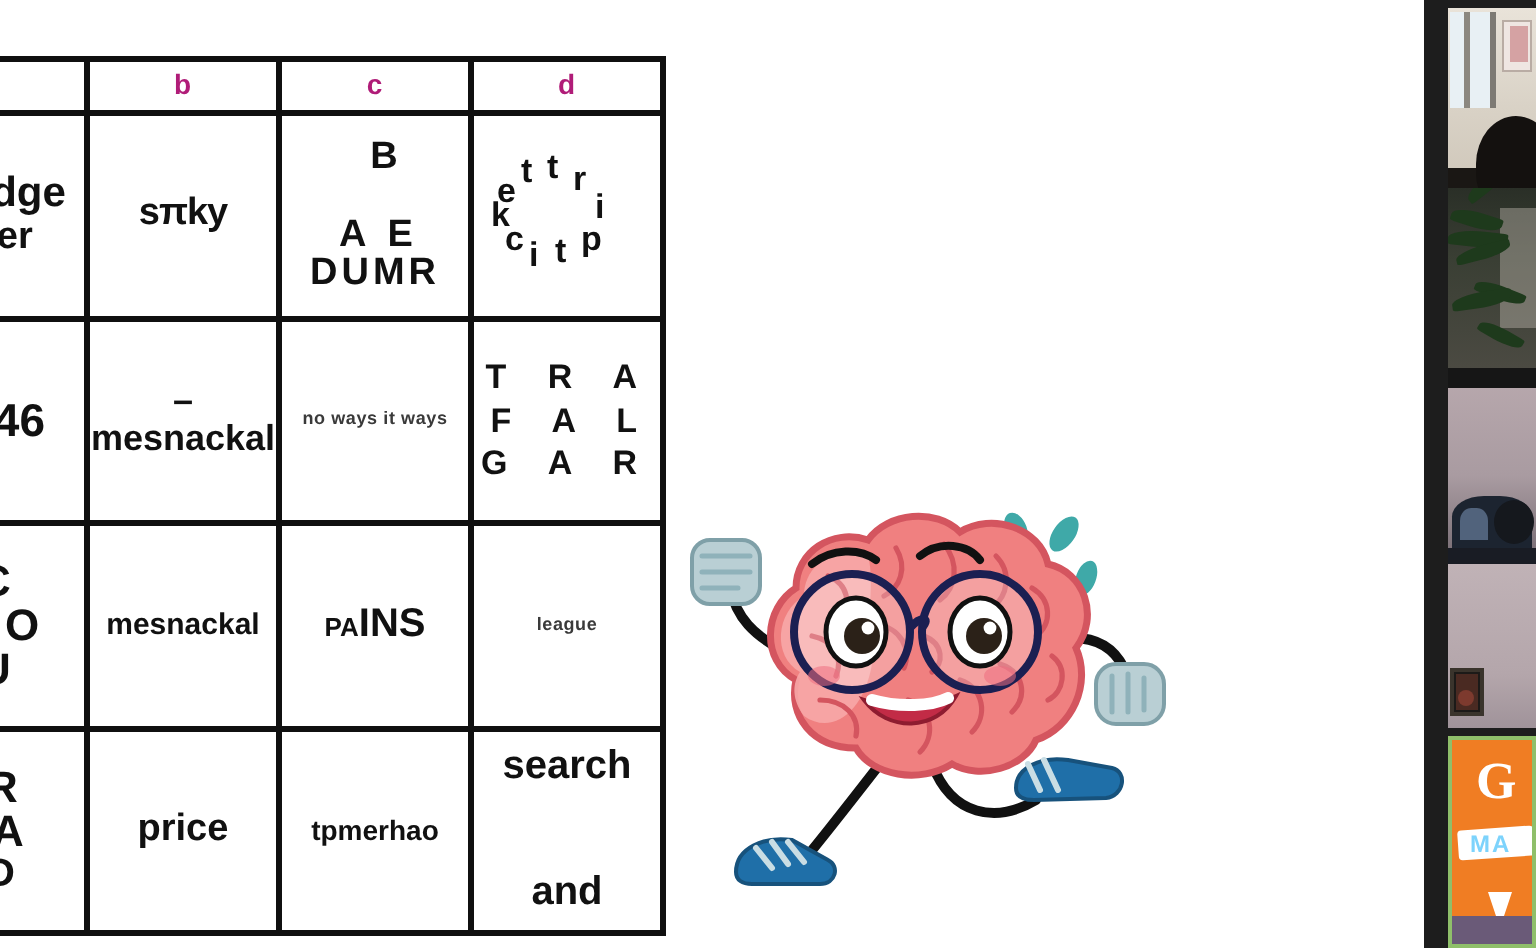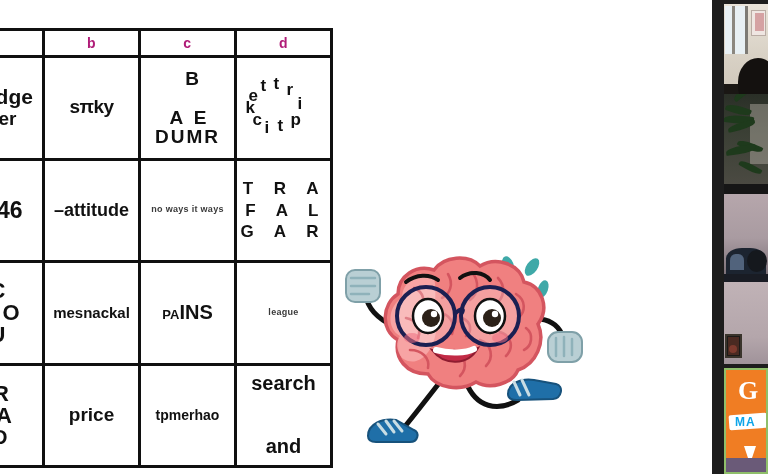--- a/index.html
+++ b/index.html
@@ -143,21 +143,21 @@
   .f4-frame{position:absolute;left:1px;bottom:6px;width:17px;height:24px;background:#1c1a18;border:2px solid #3a342c;box-sizing:border-box;}
   .f4-art{position:absolute;left:4px;bottom:9px;width:11px;height:18px;background:#4a2a22;}
   .f4-art2{position:absolute;left:5px;bottom:11px;width:8px;height:8px;background:#7d3a2e;border-radius:50%;}
 
   
   .o5-bg{position:absolute;inset:0;background:#f07d23;}
   .o5-g{position:absolute;left:12px;top:6px;color:#ffffff;font-weight:bold;font-size:26px;
         font-family:"Liberation Serif",serif;}
   .o5-band{position:absolute;left:3px;top:44px;width:38px;height:15px;background:#ffffff;
            transform:rotate(-4deg);border-radius:2px;}
-  .o5-ma{position:absolute;left:9px;top:45px;color:#0ea5e9;font-weight:bold;font-size:12px;
+  .o5-ma{position:absolute;left:9px;top:45px;color:#7dd3fc;font-weight:bold;font-size:12px;
          letter-spacing:1px;}
   .o5-bottom{position:absolute;left:0;bottom:0;width:100%;height:14px;background:#6a5a78;}
   .o5-cone{position:absolute;left:18px;bottom:8px;width:12px;height:18px;background:#ffffff;
            clip-path:polygon(0 0,100% 0,50% 100%);}
 </style>
 </head>
 <body>
 
 <div id="stage">
 
@@ -217,21 +217,21 @@
               </div>
             </div>
           </td>
         </tr>
 
         <tr class="body">
           <td>
             <div class="cell t-time">3:46</div>
           </td>
           <td>
-            <div class="cell t-attitude">–attitude</div>
+            <div class="cell t-attitude">–mesnackal</div>
           </td>
           <td>
             <div class="cell t-small">no ways it ways</div>
           </td>
           <td>
             <div class="cell">
               <div class="t-tfg">
                 <div class="row">T R A</div>
                 <div class="row">F A L</div>
                 <div class="row">G A R</div>

